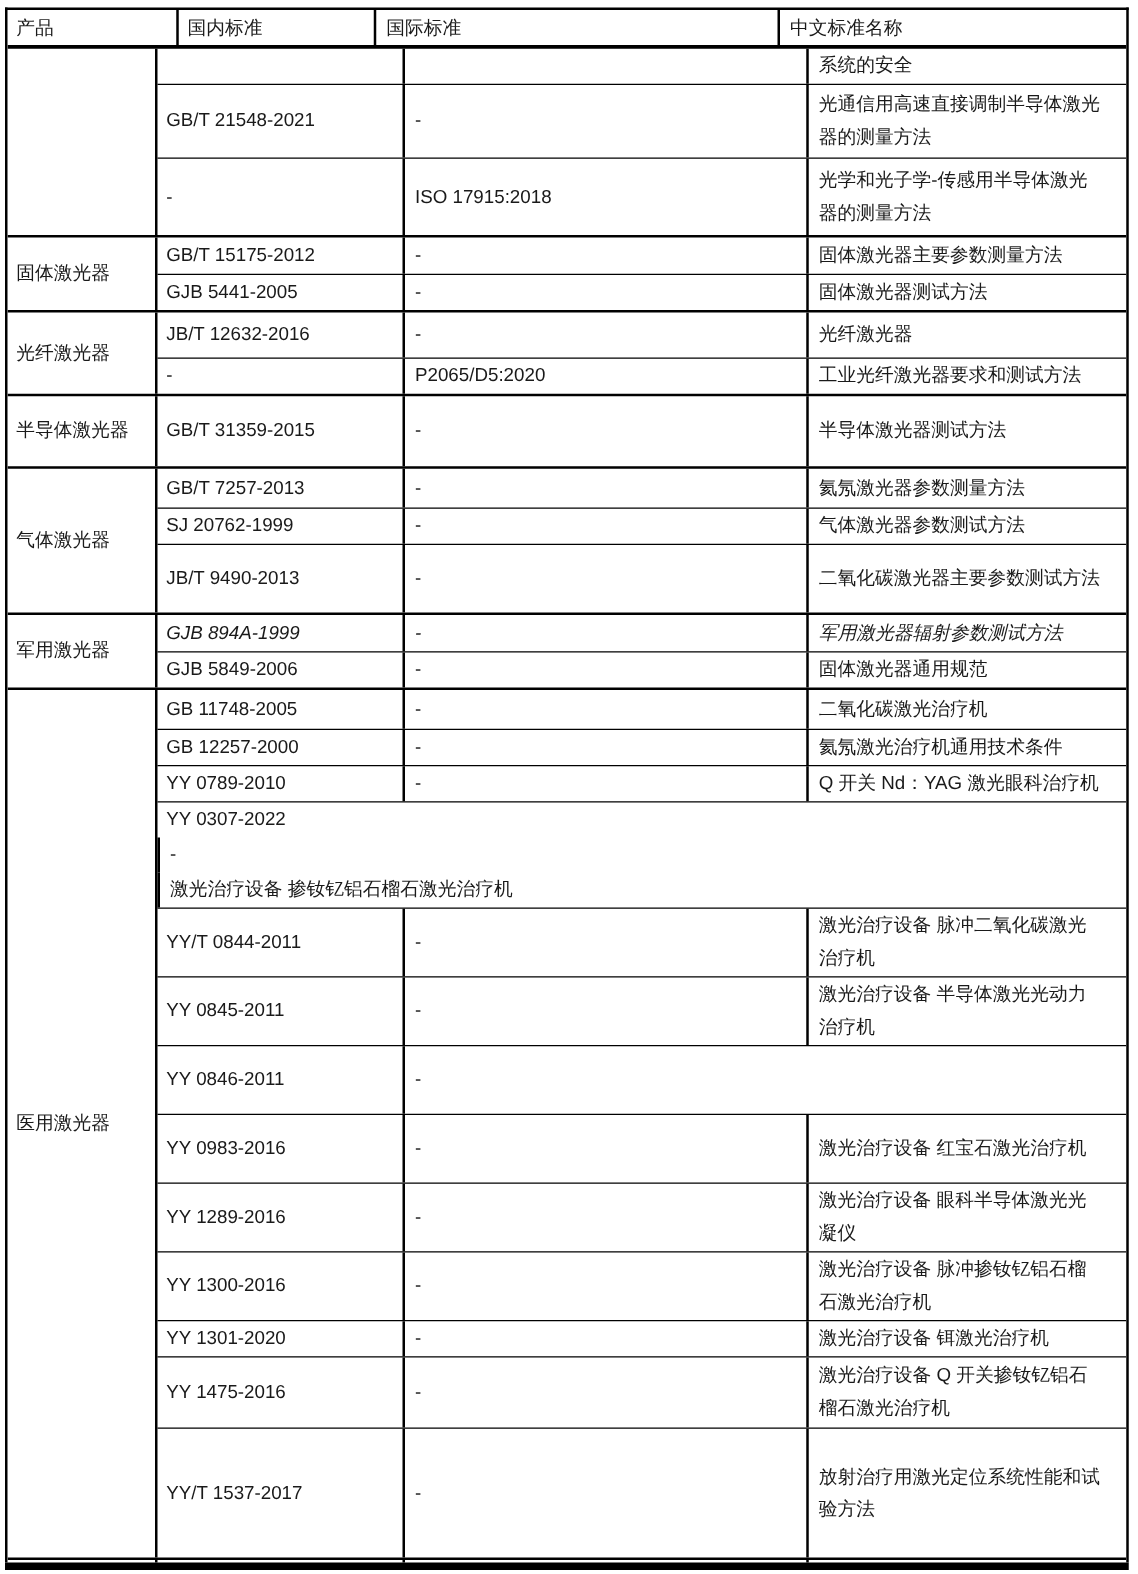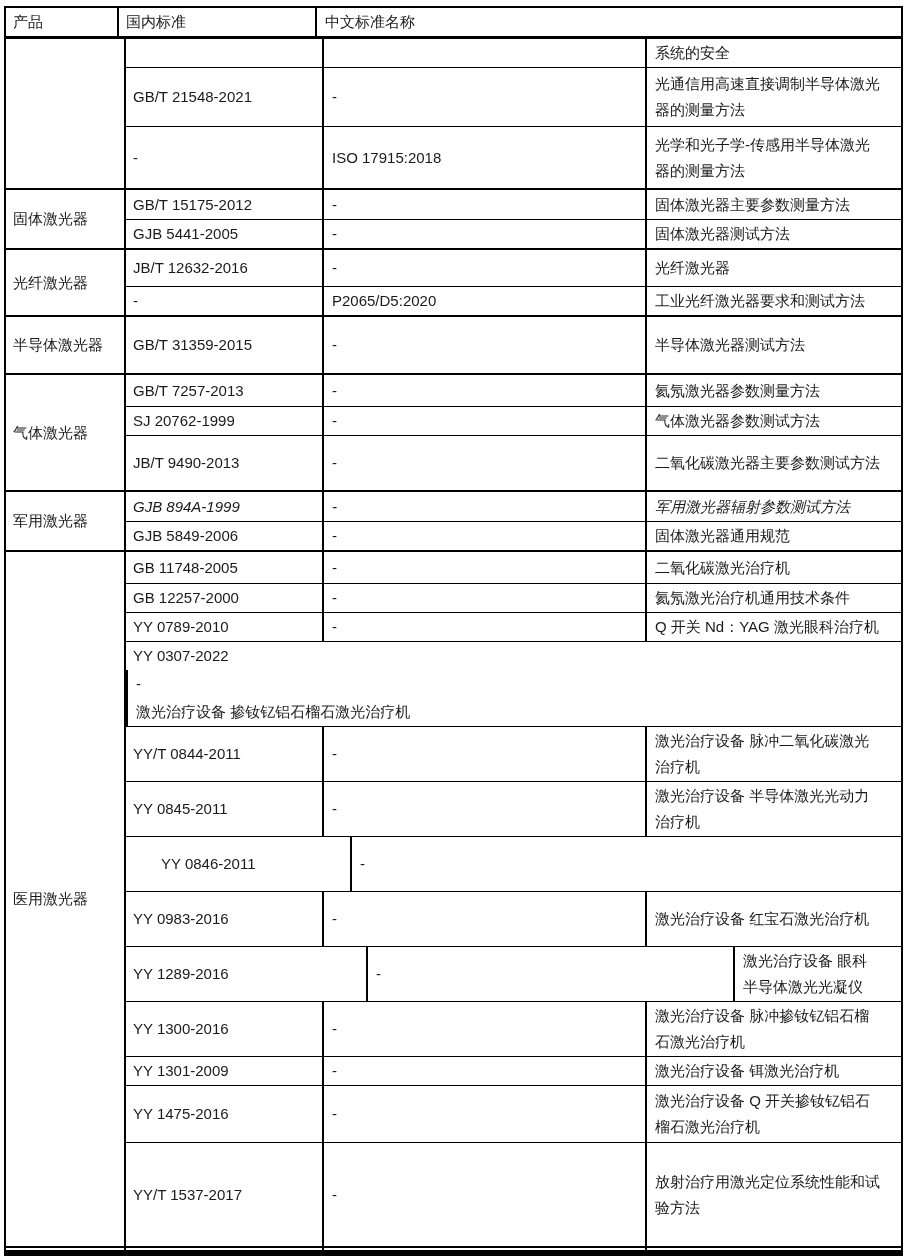--- a/index.html
+++ b/index.html
@@ -21,21 +21,21 @@
     width: 899px;
     height: 1244px;
     border: 2px solid #000;
     border-bottom: none;
     overflow: hidden;
     background: #fff;
   }
   .hrow { display: flex; border-bottom: 3px solid #000; height: 31px; }
   .hc { display: flex; align-items: center; }
   .w1 { width: 111px; flex: none; padding-left: 7px; }
-  .w2 { width: 198px; flex: none; border-left: 2px solid #000; padding-left: 7px; }
+  .w2 { width: 158px; flex: none; border-left: 2px solid #000; padding-left: 7px; margin-left: 24px; }
   .w3 { width: 323px; flex: none; border-left: 2px solid #000; padding-left: 8px; }
   .w4 { flex: 1; border-left: 2px solid #000; padding-left: 8px; }
   .group { display: flex; }
   .group + .group { border-top: 2px solid #000; }
   .gprod {
     width: 120px; flex: none;
     border-right: 2px solid #000;
     display: flex; align-items: center;
     padding: 2px 12px 2px 7px;
     line-height: 26px;
@@ -58,20 +58,21 @@
   }
 </style>
 </head>
 <body>
 
 <div class="page">
   <div class="tbl">
     <div class="hrow">
       <div class="hc w1">产品</div>
       <div class="hc w2">国内标准</div>
+      <div class="hc w3">国际标准</div>
       <div class="hc w4">中文标准名称</div>
     </div>
     <div id="tbody">
         <div class="group">
           <div class="gprod"></div>
           <div class="grows">
             <div class="grow" style="min-height: 26px;">
               <div class="cell cd"></div>
               <div class="cell ci"></div>
               <div class="cell cn">系统的安全</div>
@@ -189,41 +190,41 @@
             <div class="grow" style="min-height: 55px;">
               <div class="cell cd">YY/T 0844-2011</div>
               <div class="cell ci">-</div>
               <div class="cell cn">激光治疗设备 脉冲二氧化碳激光治疗机</div>
             </div>
             <div class="grow" style="min-height: 55px;">
               <div class="cell cd">YY 0845-2011</div>
               <div class="cell ci">-</div>
               <div class="cell cn">激光治疗设备 半导体激光光动力治疗机</div>
             </div>
-            <div class="grow" style="min-height: 55px; padding-left: 28px;">
+            <div class="grow" style="min-height: 55px;">
               <div class="cell cd">YY 0846-2011</div>
               <div class="cell ci">-</div>
             </div>
             <div class="grow" style="min-height: 55px;">
               <div class="cell cd">YY 0983-2016</div>
               <div class="cell ci">-</div>
               <div class="cell cn">激光治疗设备 红宝石激光治疗机</div>
             </div>
-            <div class="grow" style="min-height: 55px; gap: 44px;">
+            <div class="grow" style="min-height: 55px;">
               <div class="cell cd">YY 1289-2016</div>
               <div class="cell ci">-</div>
               <div class="cell cn">激光治疗设备 眼科半导体激光光凝仪</div>
             </div>
             <div class="grow" style="min-height: 55px;">
               <div class="cell cd">YY 1300-2016</div>
               <div class="cell ci">-</div>
               <div class="cell cn">激光治疗设备 脉冲掺钕钇铝石榴石激光治疗机</div>
             </div>
             <div class="grow" style="min-height: 28px;">
-              <div class="cell cd">YY 1301-2009</div>
+              <div class="cell cd">YY 1301-2020</div>
               <div class="cell ci">-</div>
               <div class="cell cn">激光治疗设备 铒激光治疗机</div>
             </div>
             <div class="grow" style="min-height: 57px;">
               <div class="cell cd">YY 1475-2016</div>
               <div class="cell ci">-</div>
               <div class="cell cn">激光治疗设备 Q 开关掺钕钇铝石榴石激光治疗机</div>
             </div>
             <div class="grow" style="min-height: 104px;">
               <div class="cell cd">YY/T 1537-2017</div>

